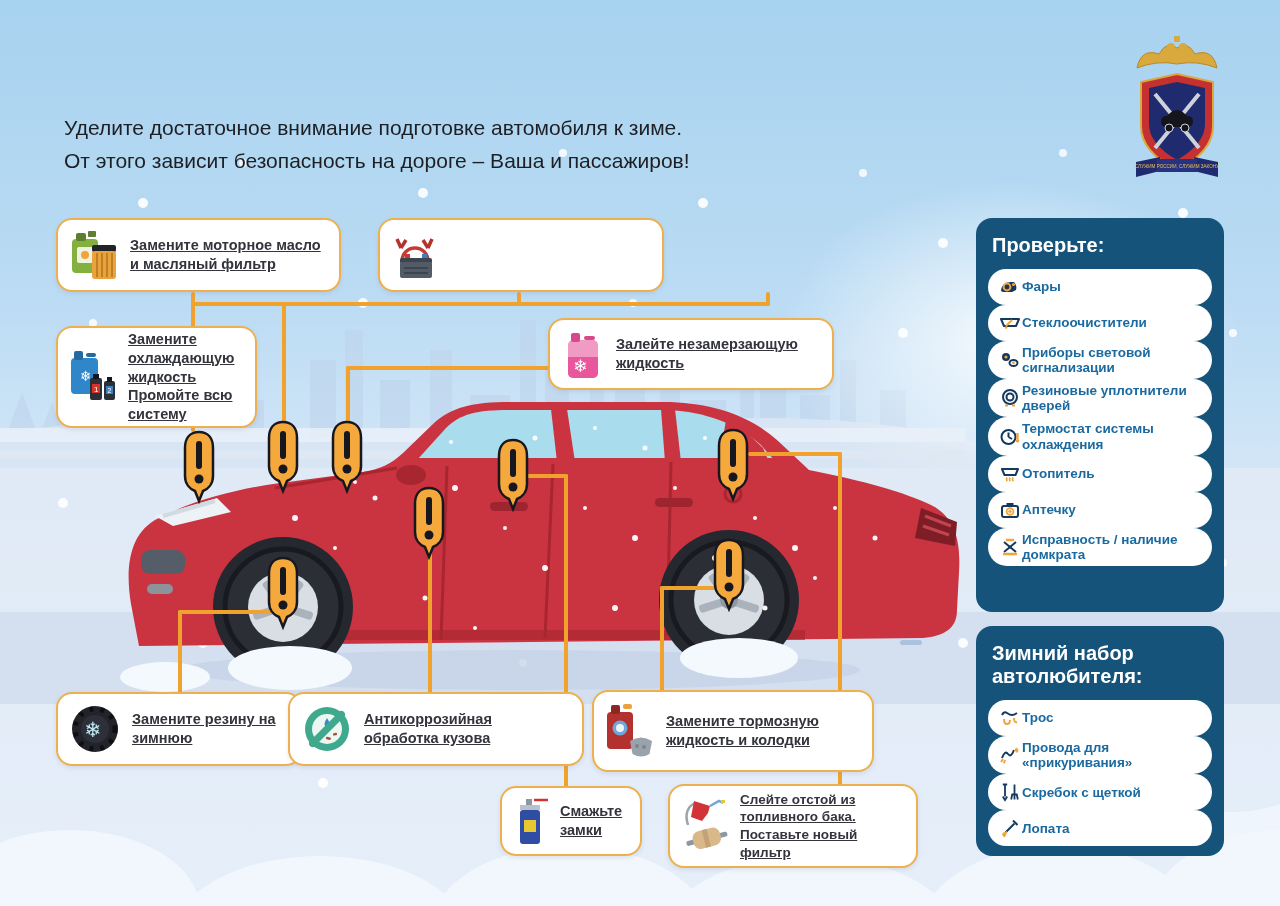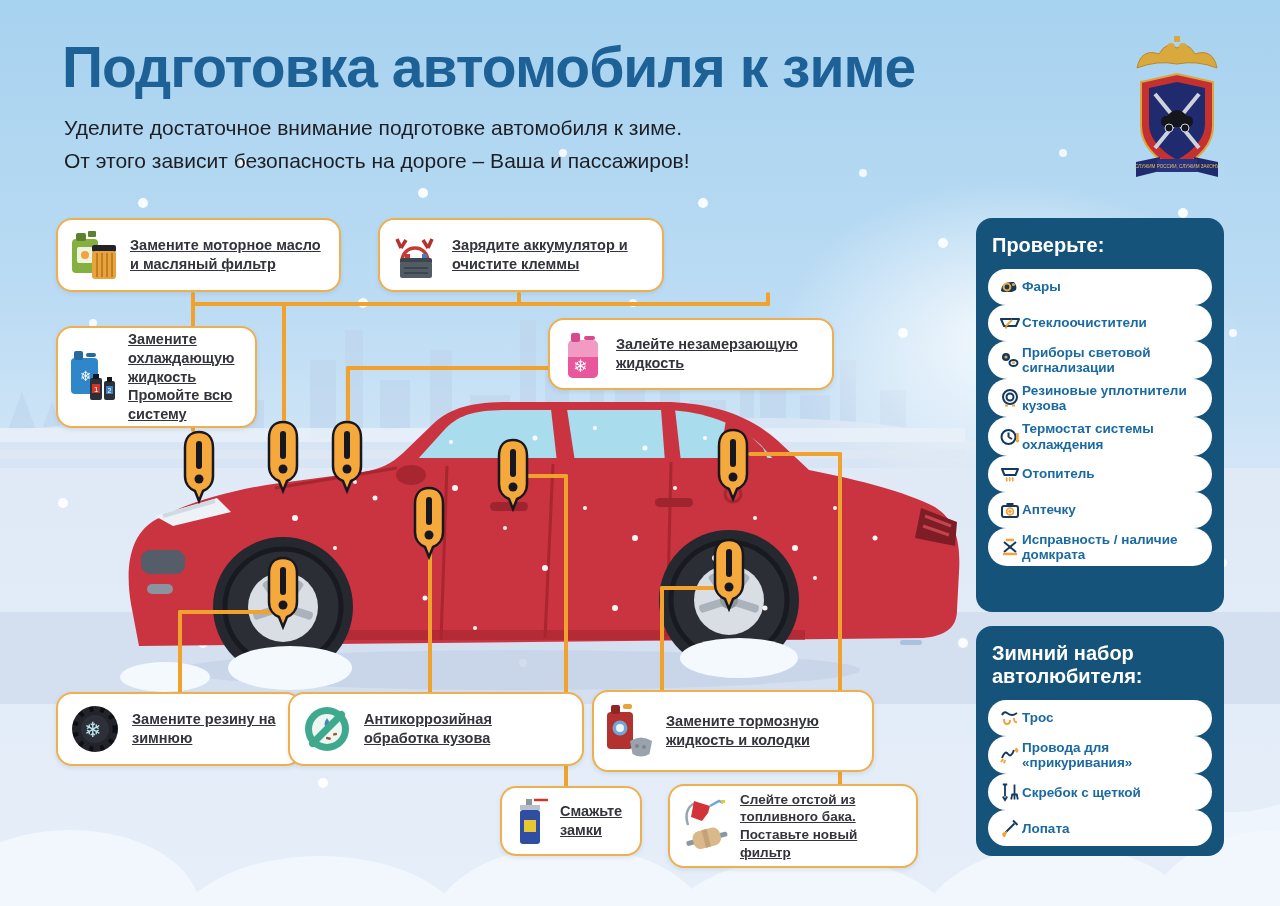--- a/index.html
+++ b/index.html
@@ -103,21 +103,20 @@
   <div class="abs snowdots"></div>
   <div class="abs carshadow"></div>
 
   <div class="abs mound" style="left:-60px;top:830px;width:260px;height:160px;"></div>
   <div class="abs mound" style="left:170px;top:856px;width:300px;height:170px;"></div>
   <div class="abs mound" style="left:430px;top:846px;width:280px;height:170px;"></div>
   <div class="abs mound" style="left:660px;top:856px;width:300px;height:170px;"></div>
   <div class="abs mound" style="left:920px;top:846px;width:280px;height:170px;"></div>
   <div class="abs mound" style="left:1150px;top:830px;width:260px;height:170px;"></div>
 
-  <div class="abs title">Подготовка автомобиля к зиме</div>
   <div class="abs subtitle">
     <div>Уделите достаточное внимание подготовке автомобиля к зиме.</div>
     <div>От этого зависит безопасность на дороге – Ваша и пассажиров!</div>
   </div>
 
   <svg class="abs logo" width="94" height="152" viewBox="0 0 94 152">
     <path d="M7 38 Q11 18 29 24 Q37 10 47 18 Q57 10 65 24 Q83 18 87 38 Q67 30 47 34 Q27 30 7 38 Z" fill="#d9a93e" stroke="#b9882a" stroke-width="1"></path>
     <circle cx="41" cy="17" r="4" fill="#d9a93e"></circle>
       <circle cx="53" cy="17" r="4" fill="#d9a93e"></circle>
     <rect x="44" y="6" width="6" height="6" rx="1" fill="#d9a93e"></rect>
@@ -290,21 +289,20 @@
     <svg class="cicon" width="52" height="56" viewBox="0 0 52 56">
         <path d="M12 34 a13 13 0 1 1 26 0" fill="none" stroke="#c63a35" stroke-width="3.5"></path>
         <path d="M11 21 l-4 -9 m4 9 l5 -8" stroke="#b5332f" stroke-width="3.5" fill="none"></path>
         <path d="M38 21 l-5 -8 m5 8 l4 -9" stroke="#b5332f" stroke-width="3.5" fill="none"></path>
         <rect x="15" y="27" width="5" height="5" fill="#c63a35"></rect>
         <rect x="32" y="27" width="5" height="5" fill="#3f7fc1"></rect>
         <rect x="10" y="31" width="32" height="6" rx="2" fill="#3c444d"></rect>
         <rect x="10" y="35" width="32" height="16" rx="2" fill="#525c66"></rect>
         <path d="M14 41 h24 M14 46 h24" stroke="#3c444d" stroke-width="2"></path>
       </svg>
-    <div class="txt">Зарядите аккумулятор и очистите клеммы</div>
   </div>
 
 
   <div class="abs callout" style="left:56px;top:326px;width:201px;height:102px;">
     <svg class="cicon" width="50" height="66" viewBox="0 0 50 66">
         <rect x="3" y="14" width="27" height="36" rx="4" fill="#2f86c8"></rect>
         <rect x="6" y="7" width="9" height="9" rx="2" fill="#246a9e"></rect>
         <rect x="18" y="9" width="10" height="4" rx="2" fill="#246a9e"></rect>
         <text x="12" y="37" font-size="14" fill="#fff">❄</text>
         <rect x="22" y="34" width="12" height="22" rx="2" fill="#2b2f38"></rect>
@@ -425,21 +423,21 @@
           <circle cx="15.5" cy="15" r="1.4" fill="#f1a33c"></circle>
         </svg>
       <span class="plabel">Приборы световой сигнализации</span>
     </div>
     <div class="pill">
       <svg class="picon" viewBox="0 0 24 24">
           <circle cx="12" cy="11" r="7" fill="none" stroke="#14395f" stroke-width="2"></circle>
           <circle cx="12" cy="11" r="3.5" fill="none" stroke="#14395f" stroke-width="2"></circle>
           <path d="M7 19.5 h3 M14 19.5 h3" stroke="#f1a33c" stroke-width="2"></path>
         </svg>
-      <span class="plabel">Резиновые уплотнители кузова</span>
+      <span class="plabel">Резиновые уплотнители дверей</span>
     </div>
     <div class="pill">
       <svg class="picon" viewBox="0 0 24 24">
           <circle cx="10.5" cy="12" r="7" fill="none" stroke="#14395f" stroke-width="2"></circle>
           <path d="M10.5 12 L10.5 7.5 M10.5 12 L14 14" stroke="#14395f" stroke-width="2"></path>
           <path d="M19.5 8 v6" stroke="#f1a33c" stroke-width="2.4"></path>
           <circle cx="19.5" cy="15.8" r="1.8" fill="#f1a33c"></circle>
         </svg>
       <span class="plabel">Термостат системы охлаждения</span>
     </div>

